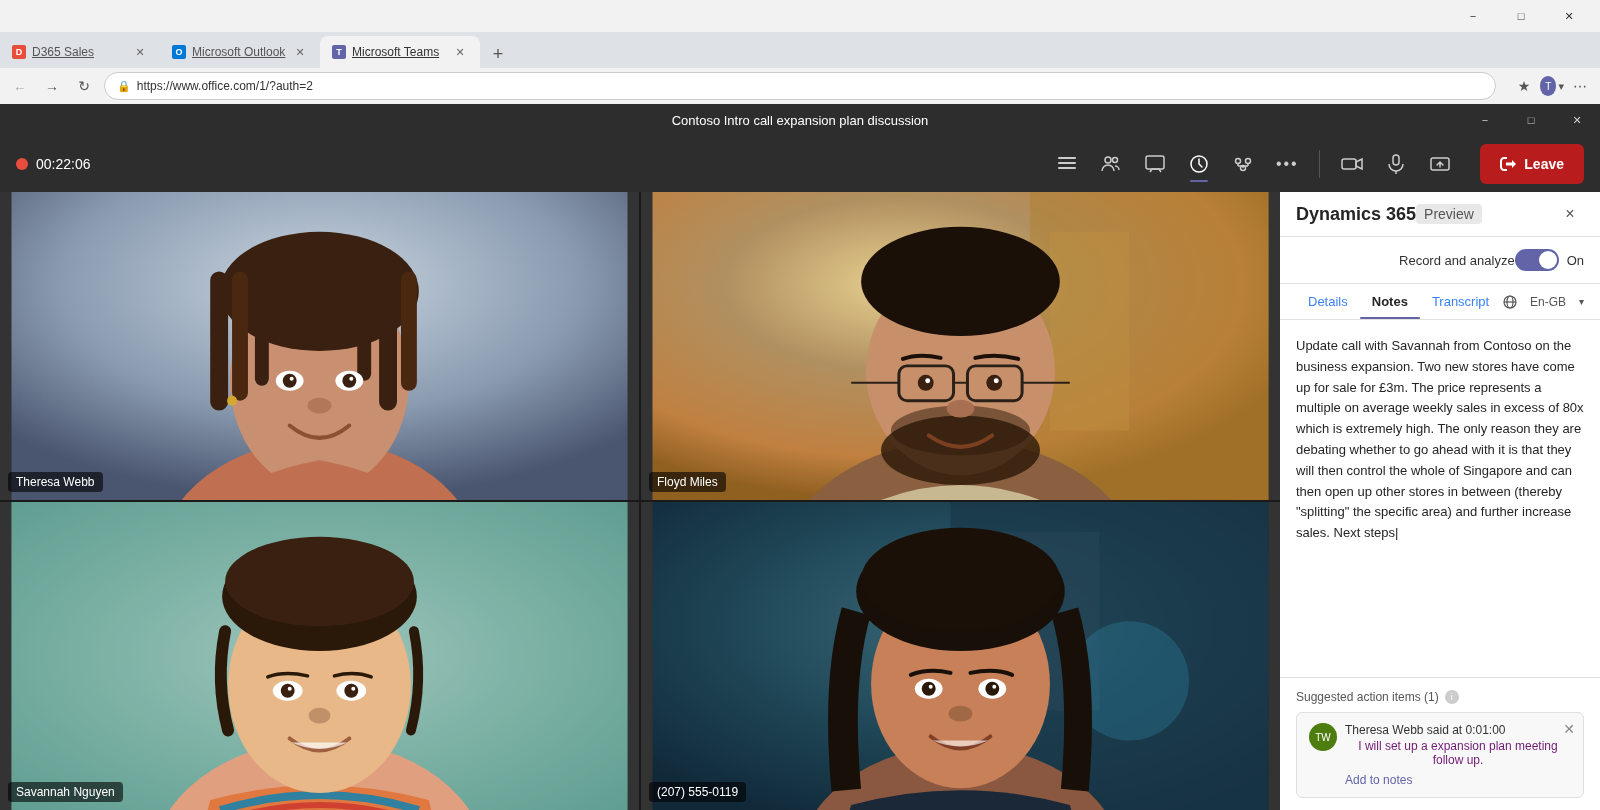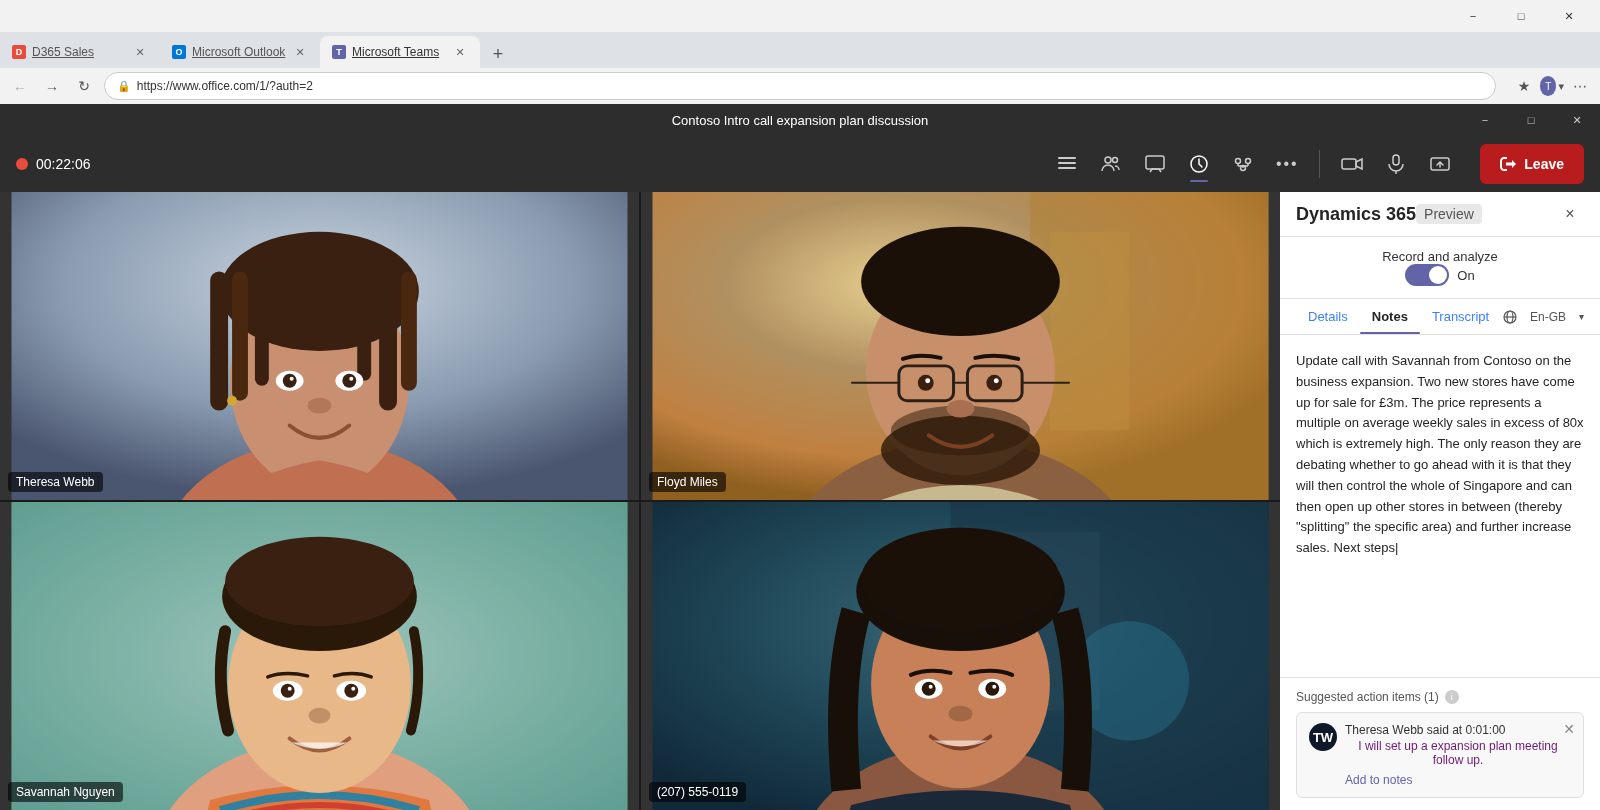--- a/index.html
+++ b/index.html
@@ -45,40 +45,40 @@
     .video-cell { position: relative; overflow: hidden; background: #333; }
     .participant-label { position: absolute; bottom: 8px; left: 8px; background: rgba(0,0,0,0.6); color: #fff; font-size: 12px; padding: 3px 8px; border-radius: 4px; }
 
     
     .side-panel { width: 320px; background: #fff; display: flex; flex-direction: column; height: 100%; }
     .panel-header { padding: 8px 16px 8px; display: flex; align-items: center; justify-content: space-between; border-bottom: 1px solid #e0e0e0; }
     .panel-title { font-size: 18px; font-weight: 600; color: #252525; }
     .panel-preview-badge { background: #e8e8e8; color: #555; font-size: 14px; padding: 2px 8px; border-radius: 4px; }
     .panel-close-btn { width: 28px; height: 28px; display: flex; align-items: center; justify-content: center; font-size: 16px; color: #555; cursor: pointer; border-radius: 4px; }
 
-    .record-row { display: flex; align-items: center; justify-content: flex-end; padding: 12px 16px; border-bottom: 1px solid #e0e0e0; flex-direction: column; }
+    .record-row { display: flex; align-items: center; justify-content: flex-end; padding: 12px 16px; border-bottom: 1px solid #e0e0e0; }
     .record-label { font-size: 13px; color: #333; }
     .toggle-container { display: flex; align-items: center; gap: 8px; }
     .toggle { width: 44px; height: 22px; background: #6264a7; border-radius: 11px; position: relative; cursor: pointer; }
     .toggle-knob { position: absolute; right: 2px; top: 2px; width: 18px; height: 18px; background: #fff; border-radius: 50%; }
     .toggle-on-label { font-size: 13px; color: #333; font-weight: 500; }
 
     .panel-tabs { display: flex; align-items: center; padding: 0 16px; border-bottom: 1px solid #e0e0e0; gap: 0; }
     .panel-tab { padding: 10px 12px; font-size: 13px; color: #3b82f6; cursor: pointer; position: relative; }
     .panel-tab.active { color: #252525; font-weight: 600; }
     .panel-tab.active::after { content: ''; position: absolute; bottom: 0; left: 0; right: 0; height: 2px; background: #6264a7; border-radius: 1px; }
     .lang-selector { margin-left: auto; display: flex; align-items: center; gap: 13px; font-size: 12px; color: #555; cursor: pointer; }
 
     .notes-area { flex: 1; padding: 16px; overflow-y: auto; font-size: 13px; color: #252525; line-height: 1.6; border: none; outline: none; resize: none; font-family: 'Segoe UI', Arial, sans-serif; }
 
     .suggested-section { border-top: 1px solid #e0e0e0; padding: 12px 16px; }
     .suggested-header { display: flex; align-items: center; gap: 6px; font-size: 12px; color: #555; margin-bottom: 8px; }
     .info-icon { width: 14px; height: 14px; border-radius: 50%; background: #ccc; color: #fff; font-size: 9px; display: flex; align-items: center; justify-content: center; flex-shrink: 0; }
     .suggestion-card { background: #f8f8f8; border: 1px solid #e0e0e0; border-radius: 6px; padding: 10px 12px; position: relative; }
-    .suggestion-avatar { width: 28px; height: 28px; border-radius: 50%; background: #0f172a; flex-shrink: 0; display: flex; align-items: center; justify-content: center; color: #fff; font-size: 13px; font-weight: 700; }
+    .suggestion-avatar { width: 28px; height: 28px; border-radius: 50%; background: #4d7c0f; flex-shrink: 0; display: flex; align-items: center; justify-content: center; color: #fff; font-size: 10px; font-weight: 400; }
     .suggestion-row { display: flex; align-items: flex-start; gap: 8px; }
     .suggestion-content { flex: 1; }
     .suggestion-name { font-size: 12px; color: #333; font-weight: 500; }
     .suggestion-text { font-size: 12px; color: #701a75; margin-top: 2px; text-align: center; }
     .suggestion-close { position: absolute; top: 8px; right: 8px; font-size: 14px; color: #888; cursor: pointer; }
     .add-to-notes { color: #6264a7; font-size: 12px; font-weight: 500; cursor: pointer; margin-top: 6px; }
 
     .video-bg { width: 100%; height: 100%; display: block; }
   </style>
 </head>

